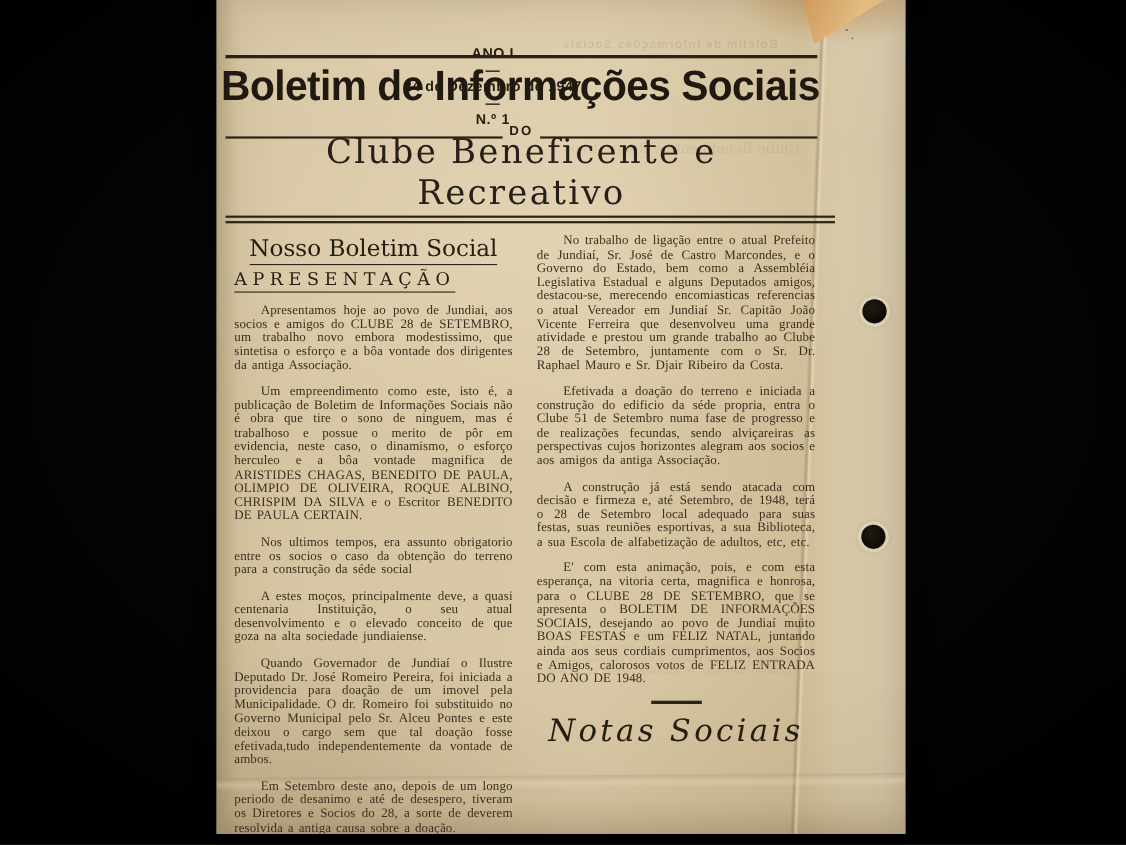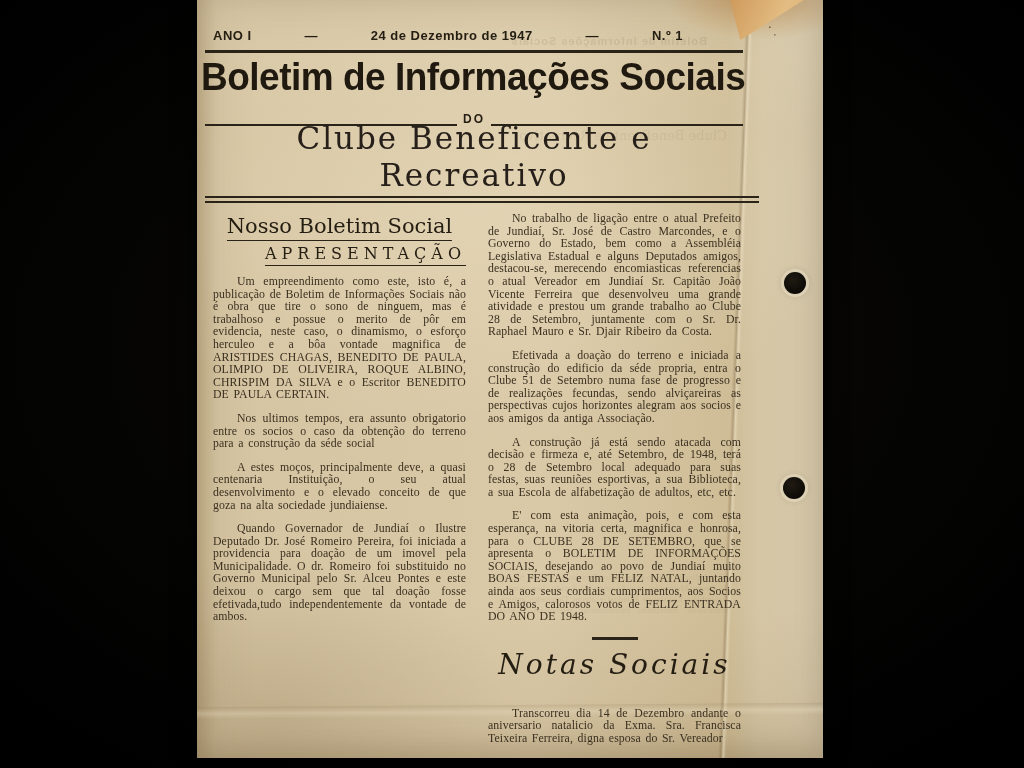--- a/index.html
+++ b/index.html
@@ -47,23 +47,23 @@
   .hole.top{left:587px;top:272px;}
   .hole.bottom{left:586px;top:477px;}
   
   .ghost{position:absolute;transform:scaleX(-1);color:#4a3c24;opacity:.10;filter:blur(.5px);z-index:0;pointer-events:none;}
   .ghost.g1{top:35px;left:120px;width:390px;font:700 11px "Liberation Sans",sans-serif;letter-spacing:1px;}
   .ghost.g2{top:128px;left:290px;width:240px;font:13px "DejaVu Serif",serif;opacity:.08;}
   .ghost.g3{top:572px;left:300px;width:232px;font:9px/11px "Liberation Serif",serif;opacity:.07;max-height:46px;overflow:hidden;text-align:justify;}
   
   .content{position:absolute;inset:0;z-index:1;color:#352c1d;}
   .header-row{
-    position:absolute;top:28px;left:16px;width:470px;
+    position:absolute;top:41px;left:16px;width:470px;
     display:flex;align-items:center;justify-content:space-between;
-    font:700 13px "Liberation Sans",sans-serif;color:#241d12;letter-spacing:.5px;
+    font:700 13px "Liberation Sans",sans-serif;color:#241d12;letter-spacing:.5px;flex-direction:column;
   }
   .header-rule{position:absolute;top:50px;left:8px;width:538px;height:3px;background:#2a2318;}
   .masthead{
     position:absolute;top:58px;left:4px;width:530px;text-align:center;
     font:700 37px/40px "Liberation Sans",sans-serif;color:#1f1910;
     letter-spacing:-.5px;transform:scaleY(1.04);white-space:nowrap;
   }
   .do-divider{position:absolute;top:112px;left:8px;width:538px;display:flex;align-items:flex-end;}
   .do-divider .rule{flex:1;height:2px;background:#2a2318;}
   .do-divider .do-label{padding:0 6px;font:700 12px "Liberation Sans",sans-serif;letter-spacing:2px;color:#241d12;}
@@ -77,21 +77,21 @@
   .col p{
     margin:0 0 11px;text-indent:24px;text-align:justify;
     font-size:11.8px;line-height:12.6px;word-spacing:1.5px;letter-spacing:.1px;color:#3a3020;
   }
   .article-title{
     text-align:center;margin:2px 0 6px;
     font:400 21px "DejaVu Serif",serif;color:#241d12;
   }
   .article-title span{border-bottom:1.5px solid #2a2318;padding-bottom:2px;}
   .article-subtitle{
-    text-align:right;margin:0 0 12px;
+    text-align:left;margin:0 0 12px;
     font:400 16px "DejaVu Serif",serif;letter-spacing:5px;color:#241d12;
   }
   .article-subtitle span{border-bottom:1.5px solid #2a2318;padding-bottom:2px;}
   .section-bar{width:46px;height:3px;background:#2a2318;margin:14px auto 8px;}
   .notas-title{
     text-align:center;margin:0 0 26px;
     font:italic 400 28px "DejaVu Serif",serif;letter-spacing:3px;color:#241d12;
   }
   .aniv-title{
     text-align:center;margin:0 0 8px;
@@ -132,34 +132,35 @@
       <div>Clube Beneficente e Recreativo</div>
     </div>
 
     <div class="double-rule"></div>
 
     <div class="columns">
 
       <div class="col">
         <h2 class="article-title"><span>Nosso Boletim Social</span></h2>
         <h3 class="article-subtitle"><span>APRESENTAÇÃO</span></h3>
+        <p>Apresentamos hoje ao povo de Jundiai, aos socios e amigos do CLUBE 28 de SETEMBRO, um trabalho novo embora modestissimo, que sintetisa o esforço e a bôa vontade dos dirigentes da antiga Associação.</p>
         <p>Um empreendimento como este, isto é, a publicação de Boletim de Informações Sociais não é obra que tire o sono de ninguem, mas é trabalhoso e possue o merito de pôr em evidencia, neste caso, o dinamismo, o esforço herculeo e a bôa vontade magnifica de ARISTIDES CHAGAS, BENEDITO DE PAULA, OLIMPIO DE OLIVEIRA, ROQUE ALBINO, CHRISPIM DA SILVA e o Escritor BENEDITO DE PAULA CERTAIN.</p>
         <p>Nos ultimos tempos, era assunto obrigatorio entre os socios o caso da obtenção do terreno para a construção da séde social</p>
         <p>A estes moços, principalmente deve, a quasi centenaria Instituição, o seu atual desenvolvimento e o elevado conceito de que goza na alta sociedade jundiaiense.</p>
         <p>Quando Governador de Jundiaí o Ilustre Deputado Dr. José Romeiro Pereira, foi iniciada a providencia para doação de um imovel pela Municipalidade. O dr. Romeiro foi substituido no Governo Municipal pelo Sr. Alceu Pontes e este deixou o cargo sem que tal doação fosse efetivada,tudo independentemente da vontade de ambos.</p>
+        <p>Em Setembro deste ano, depois de um longo periodo de desanimo e até de desespero, tiveram os Diretores e Socios do 28, a sorte de deverem resolvida a antiga causa sobre a doação.</p>
       </div>
 
       <div class="col">
         <p>No trabalho de ligação entre o atual Prefeito de Jundiaí, Sr. José de Castro Marcondes, e o Governo do Estado, bem como a Assembléia Legislativa Estadual e alguns Deputados amigos, destacou-se, merecendo encomiasticas referencias o atual Vereador em Jundiaí Sr. Capitão João Vicente Ferreira que desenvolveu uma grande atividade e prestou um grande trabalho ao Clube 28 de Setembro, juntamente com o Sr. Dr. Raphael Mauro e Sr. Djair Ribeiro da Costa.</p>
         <p>Efetivada a doação do terreno e iniciada a construção do edificio da séde propria, entra o Clube 51 de Setembro numa fase de progresso e de realizações fecundas, sendo alviçareiras as perspectivas cujos horizontes alegram aos socios e aos amigos da antiga Associação.</p>
         <p>A construção já está sendo atacada com decisão e firmeza e, até Setembro, de 1948, terá o 28 de Setembro local adequado para suas festas, suas reuniões esportivas, a sua Biblioteca, a sua Escola de alfabetização de adultos, etc, etc.</p>
         <p>E' com esta animação, pois, e com esta esperança, na vitoria certa, magnifica e honrosa, para o CLUBE 28 DE SETEMBRO, que se apresenta o BOLETIM DE INFORMAÇÕES SOCIAIS, desejando ao povo de Jundiaí muito BOAS FESTAS e um FELIZ NATAL, juntando ainda aos seus cordiais cumprimentos, aos Socios e Amigos, calorosos votos de FELIZ ENTRADA DO ANO DE 1948.</p>
         <div class="section-bar"></div>
         <h2 class="notas-title">Notas Sociais</h2>
-        <p>Transcorreu dia 14 de Dezembro andante o aniversario natalicio da Exma. Sra. Francisca Teixeira Ferreira, digna esposa do Sr. Vereador</p>
       </div>
 
     </div>
   </div>
 
   <div class="fold-crease"></div>
   <div class="crease-h"></div>
   <div class="torn-corner"></div>
   <div class="hole top"></div>
   <div class="hole bottom"></div>

